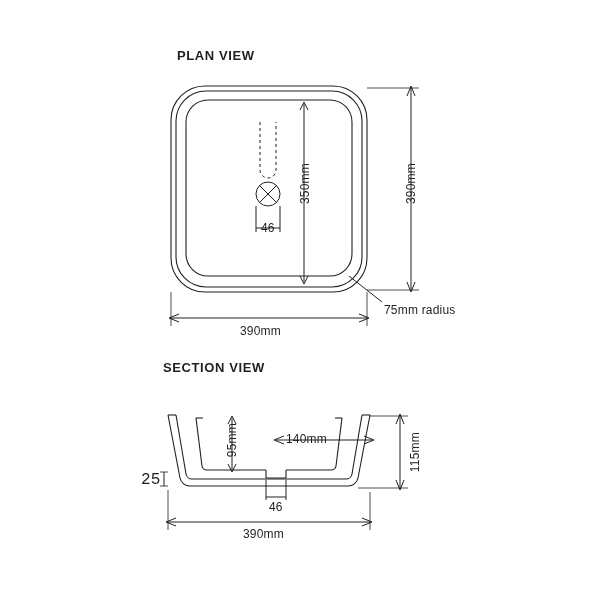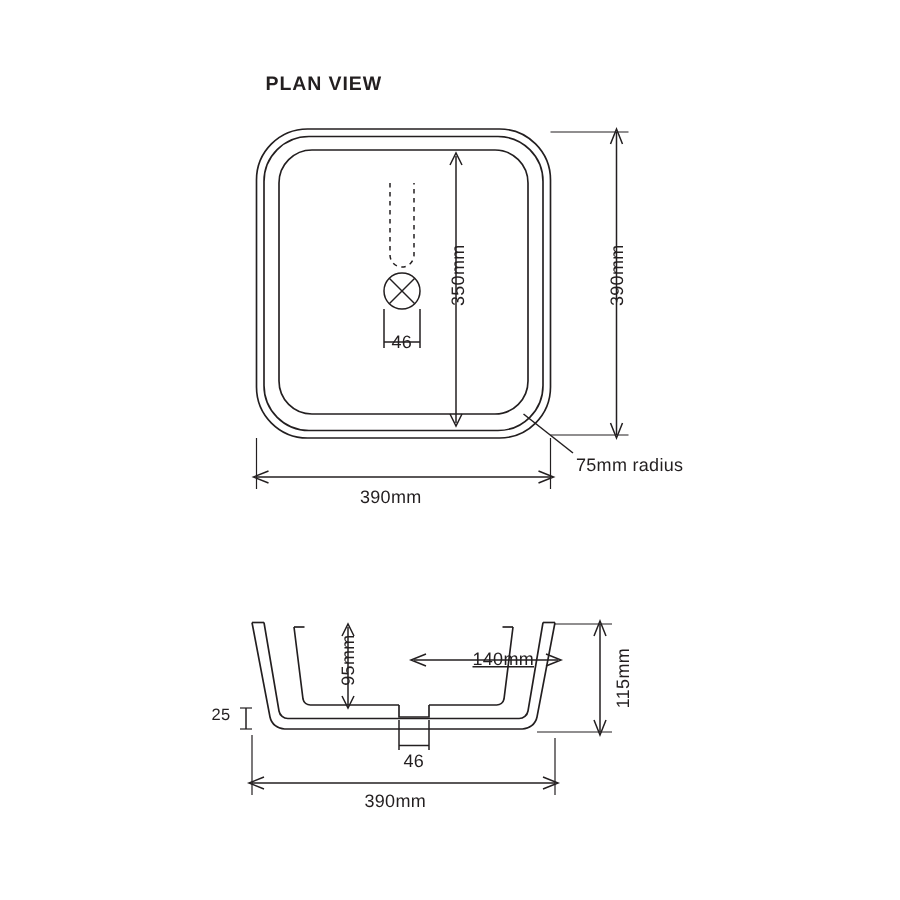--- a/index.html
+++ b/index.html
@@ -36,28 +36,29 @@
     color: #231f20;
     white-space: nowrap;
     letter-spacing: 0.2px;
   }
   .dim.vert {
     writing-mode: vertical-rl;
     transform: rotate(180deg);
     transform-origin: center;
   }
   svg { display: block; }
-  .lbl-small { font-size: 11px; }
+  .lbl-small { font-size: 16px; font-family: Liberation Mono, monospace; }
 </style>
 </head>
 <body>
 
 <div id="sheet">
 
   <div class="title" id="plan-title">PLAN VIEW</div>
+  <div class="title" id="section-title">SECTION VIEW</div>
 
   <svg width="600" height="600" style="position:absolute; left:0; top:0; pointer-events:none;">
     <g fill="none" stroke="#231f20" stroke-width="1.1">
 
       <rect x="171" y="86" width="196" height="206" rx="34" ry="34"></rect>
 
       <rect x="176" y="91" width="186" height="196" rx="30" ry="30"></rect>
 
       <rect x="186" y="100" width="166" height="176" rx="22" ry="22"></rect>
     </g>
@@ -165,19 +166,19 @@
     <g stroke="#231f20" stroke-width="1">
       <line x1="168" y1="522" x2="370" y2="522"></line>
       <path d="M176 518 L166 522 L176 526" fill="none"></path>
       <path d="M362 518 L372 522 L362 526" fill="none"></path>
       <line x1="168" y1="490" x2="168" y2="530" stroke-width="0.8"></line>
       <line x1="370" y1="492" x2="370" y2="530" stroke-width="0.8"></line>
     </g>
   </svg>
 
   <div class="dim vert" style="left:225px; top:423px;">95mm</div>
-  <div class="dim" style="left:315px; top:432px;text-decoration:underline;">140mm</div>
+  <div class="dim" style="left:286px; top:432px;">140mm</div>
   <div class="dim vert" style="left:408px; top:432px;">115mm</div>
   <div class="dim lbl-small" style="left:141px; top:471px;">25</div>
   <div class="dim" style="left:269px; top:500px;">46</div>
   <div class="dim" style="left:243px; top:527px;">390mm</div>
 
 </div>
 
 </body></html>

